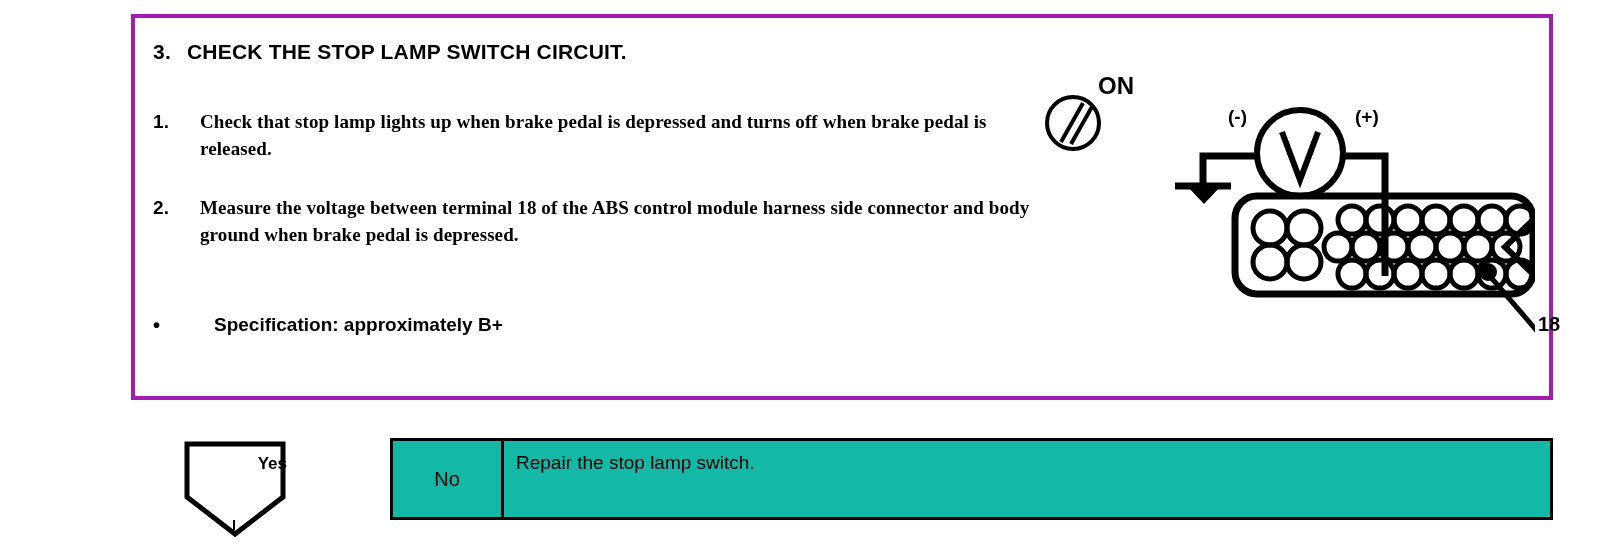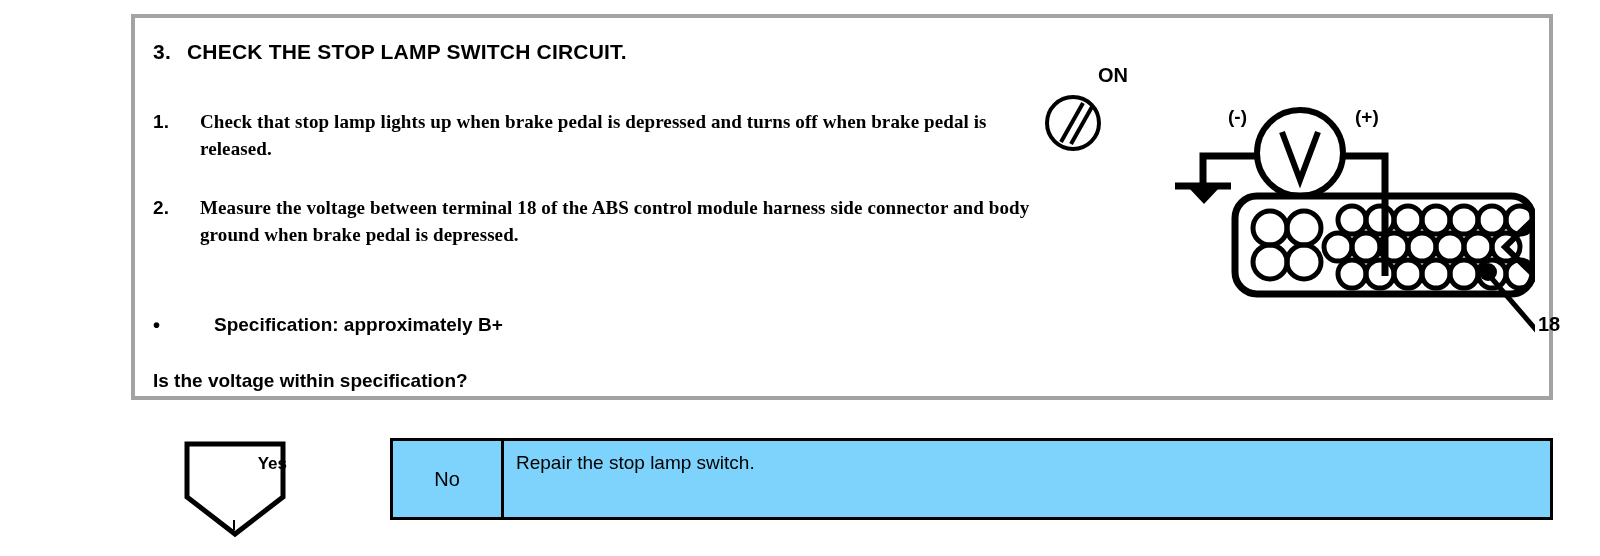--- a/index.html
+++ b/index.html
@@ -8,21 +8,21 @@
     width:1600px;height:556px;position:relative;overflow:hidden;
     font-family:"Liberation Sans", sans-serif;
     color:#000;
     -webkit-font-smoothing:none;
   }
   .page{position:absolute;inset:0;}
 
   
   .step-box{
     position:absolute;left:131px;top:14px;width:1422px;height:386px;
-    border:4px solid #a3a3a3;box-sizing:border-box;background:#fff;
+    border:4px solid #a21caf;box-sizing:border-box;background:#fff;
   }
 
   .step-heading{
     position:absolute;left:18px;top:22px;
     font-size:21px;font-weight:bold;letter-spacing:0.2px;
     white-space:nowrap;
   }
   .step-heading .num{display:inline-block;width:34px;}
 
   .proc-item{
@@ -55,21 +55,21 @@
   .yes-node{
     position:absolute;left:183px;top:440px;width:104px;height:98px;
   }
   .yes-label{
     position:absolute;left:0;top:14px;width:104px;text-align:right;
     font-size:17px;font-weight:bold;
   }
 
   .no-box{
     position:absolute;left:390px;top:438px;width:1163px;height:82px;
-    border:3px solid #000;box-sizing:border-box;background:#7dd3fc;
+    border:3px solid #000;box-sizing:border-box;background:#14b8a6;
     display:flex;align-items:stretch;
   }
   .no-cell{
     width:108px;flex:0 0 108px;border-right:3px solid #000;
     display:flex;align-items:center;justify-content:center;
     font-size:20px;font-weight:normal;
   }
   .repair-cell{
     flex:1 1 auto;padding:8px 0 0 12px;
     font-size:19px;font-weight:normal;line-height:28px;
@@ -99,21 +99,20 @@
     <div class="proc-item item2">
       <span class="num">2.</span>
       <span class="txt">Measure the voltage between terminal 18 of the ABS control module harness side connector and body ground when brake pedal is depressed.</span>
     </div>
 
     <div class="spec-item">
       <span class="bullet">•</span>
       <span class="txt">Specification: approximately B+</span>
     </div>
 
-    <div class="question">Is the voltage within specification?</div>
 
     <div class="diagram">
       <svg width="500" height="320" viewBox="0 0 500 320" xmlns="http://www.w3.org/2000/svg">
 
         <g>
           <circle cx="38" cy="75" r="26" fill="none" stroke="#000" stroke-width="4"></circle>
           <line x1="26" y1="94" x2="48" y2="55" stroke="#000" stroke-width="4"></line>
           <line x1="36" y1="96" x2="58" y2="57" stroke="#000" stroke-width="4"></line>
         </g>
 
@@ -175,21 +174,21 @@
           <circle cx="429" cy="226" r="14"></circle>
           <circle cx="457" cy="226" r="14"></circle>
           <circle cx="485" cy="226" r="14"></circle>
         </g>
 
         <circle cx="453" cy="224" r="9" fill="#000"></circle>
 
         <line x1="453" y1="226" x2="502" y2="283" stroke="#000" stroke-width="5"></line>
       </svg>
 
-      <div style="position:absolute;left:63px;top:16px;font-size:20px;font-weight:bold;">ON</div>
+      <div style="position:absolute;left:63px;top:24px;font-size:24px;font-weight:bold;">ON</div>
       <div style="position:absolute;left:193px;top:58px;font-size:19px;font-weight:bold;">(-)</div>
       <div style="position:absolute;left:320px;top:58px;font-size:19px;font-weight:bold;">(+)</div>
       <div style="position:absolute;left:503px;top:265px;font-size:20px;font-weight:bold;">18</div>
     </div>
 
   </div>
 
   <div class="yes-node">
     <svg width="104" height="98" viewBox="0 0 104 98" xmlns="http://www.w3.org/2000/svg">
       <polygon points="4,4 100,4 100,57 52,94 4,57" fill="#fff" stroke="#000" stroke-width="5"></polygon>

